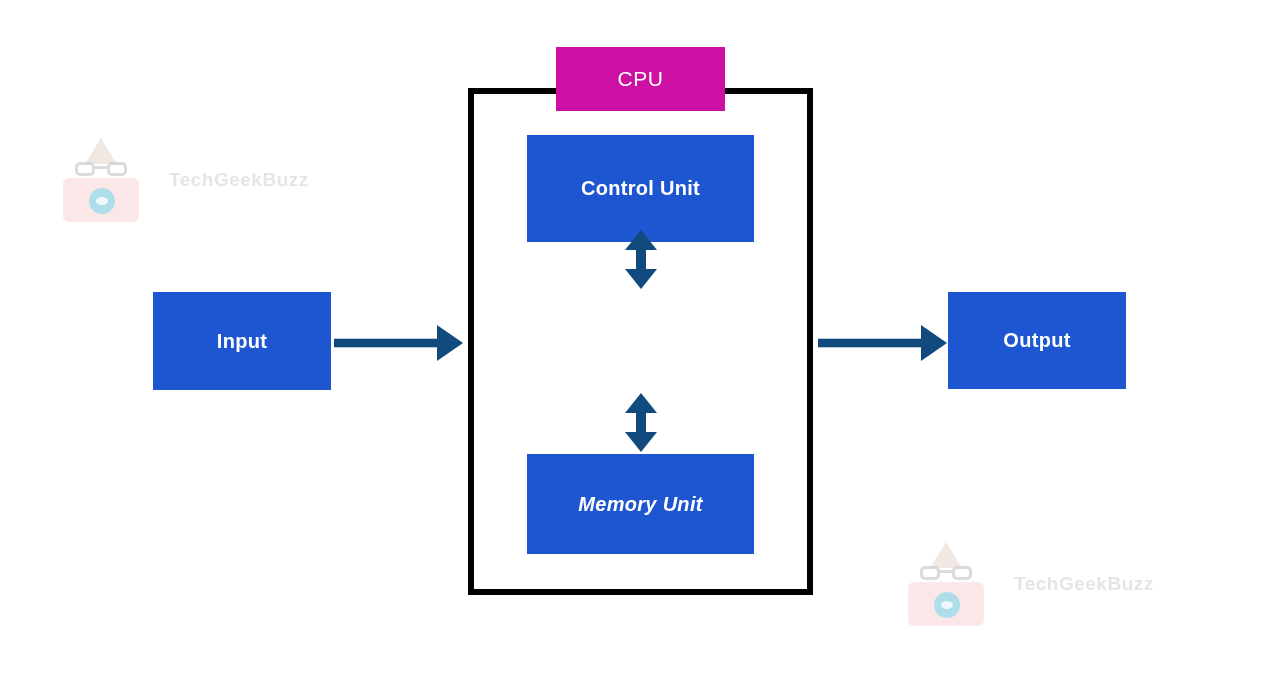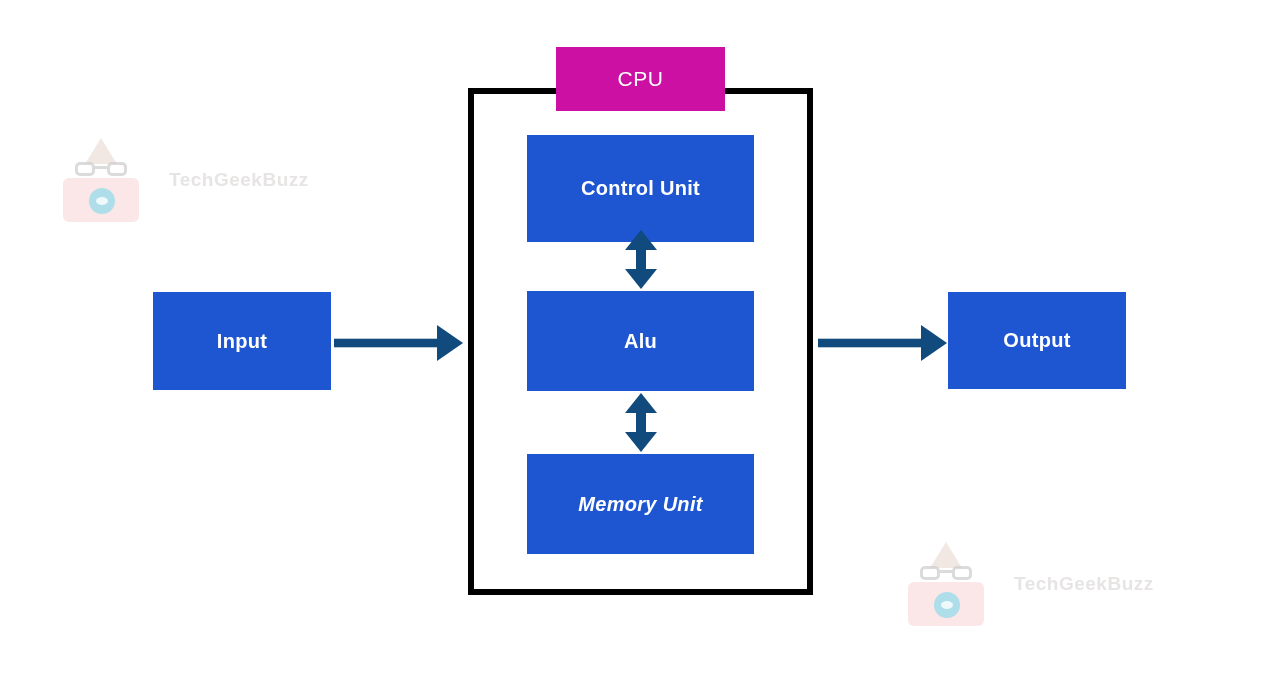--- a/index.html
+++ b/index.html
@@ -181,23 +181,20 @@
   </div>
 
   <div class="block blk-input">
     <span>Input</span>
   </div>
 
   <div class="block blk-control">
     <span>Control Unit</span>
   </div>
 
-  <div class="block blk-alu">
-    <span>Alu</span>
-  </div>
 
   <div class="block blk-memory">
     <span>Memory Unit</span>
   </div>
 
   <div class="arrow h-arrow-1">
     <svg viewBox="0 0 129 36" preserveAspectRatio="none">
       <rect x="0" y="13.7" width="106" height="8.6" fill="currentColor"></rect>
       <polygon points="103,0 129,18 103,36" fill="currentColor"></polygon>
     </svg>

